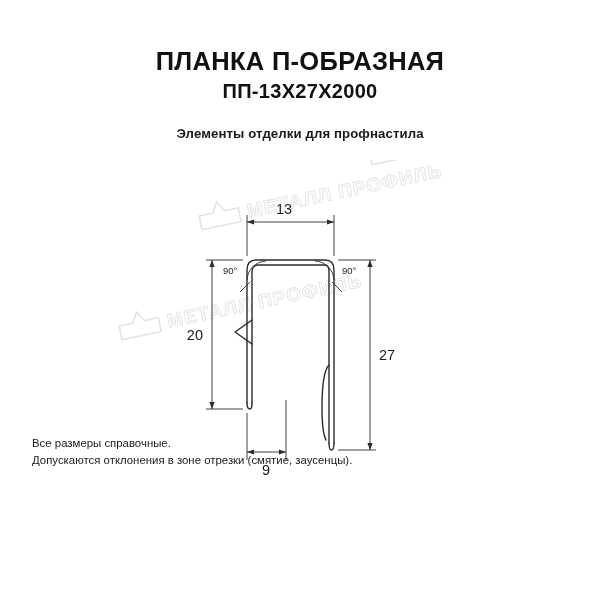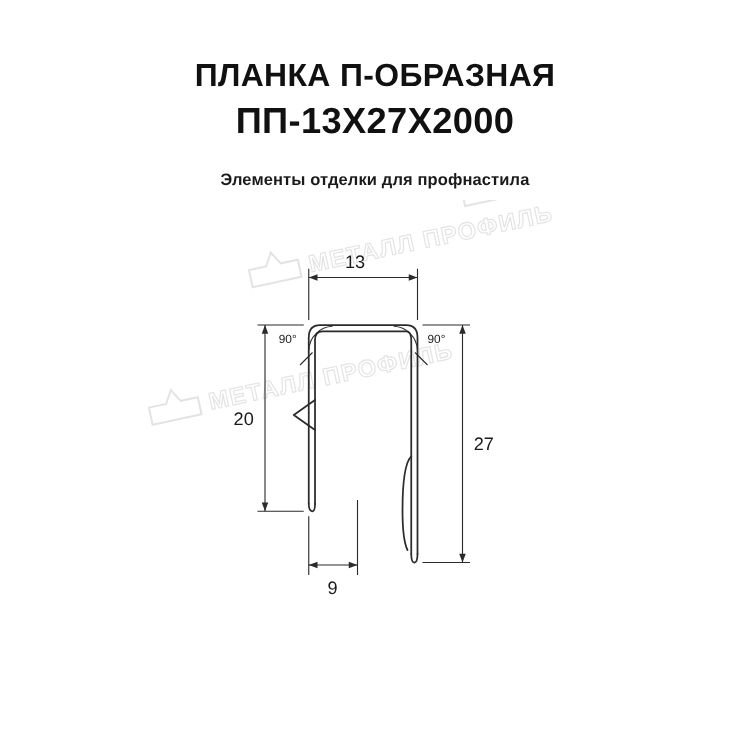--- a/index.html
+++ b/index.html
@@ -28,21 +28,21 @@
     text-align: center;
   }
   .title-1 {
     font-size: 25.5px;
     font-weight: bold;
     letter-spacing: 0.3px;
     line-height: 1.18;
     color: #111111;
   }
   .title-2 {
-    font-size: 29px;
+    font-size: 20px;
     font-weight: bold;
     letter-spacing: 0.3px;
     line-height: 1.18;
     margin-top: 4px;
     color: #111111;
   }
   .subtitle {
     font-size: 13.2px;
     font-weight: bold;
     margin-top: 22px;
@@ -181,14 +181,18 @@
         <line x1="286" y1="240" x2="286" y2="300"></line>
         <line x1="247" y1="292" x2="286" y2="292"></line>
         <path d="M247,292 L254,289.4 L254,294.6 Z" fill="#2b2b2b" stroke="none"></path>
         <path d="M286,292 L279,289.4 L279,294.6 Z" fill="#2b2b2b" stroke="none"></path>
       </g>
       <text class="dim-text" x="266" y="315" text-anchor="middle">9</text>
 
     </svg>
   </div>
 
+  <div class="footer">
+    <div>Все размеры справочные.</div>
+    <div>Допускаются отклонения в зоне отрезки (смятие, заусенцы).</div>
+  </div>
 
 </div>
 
 </body></html>

